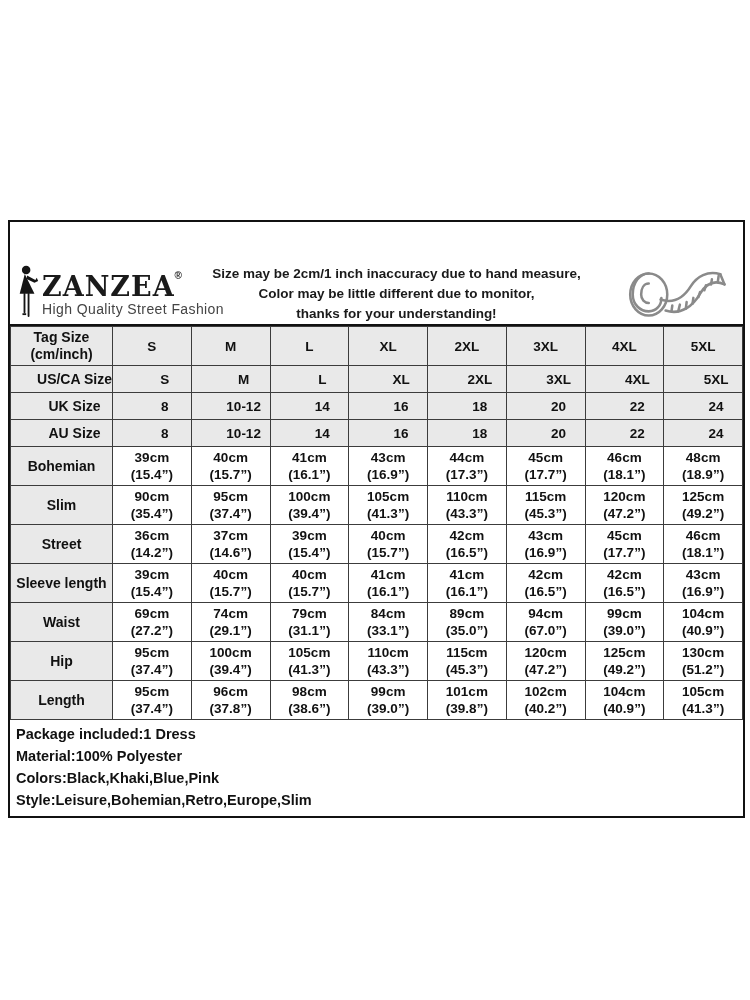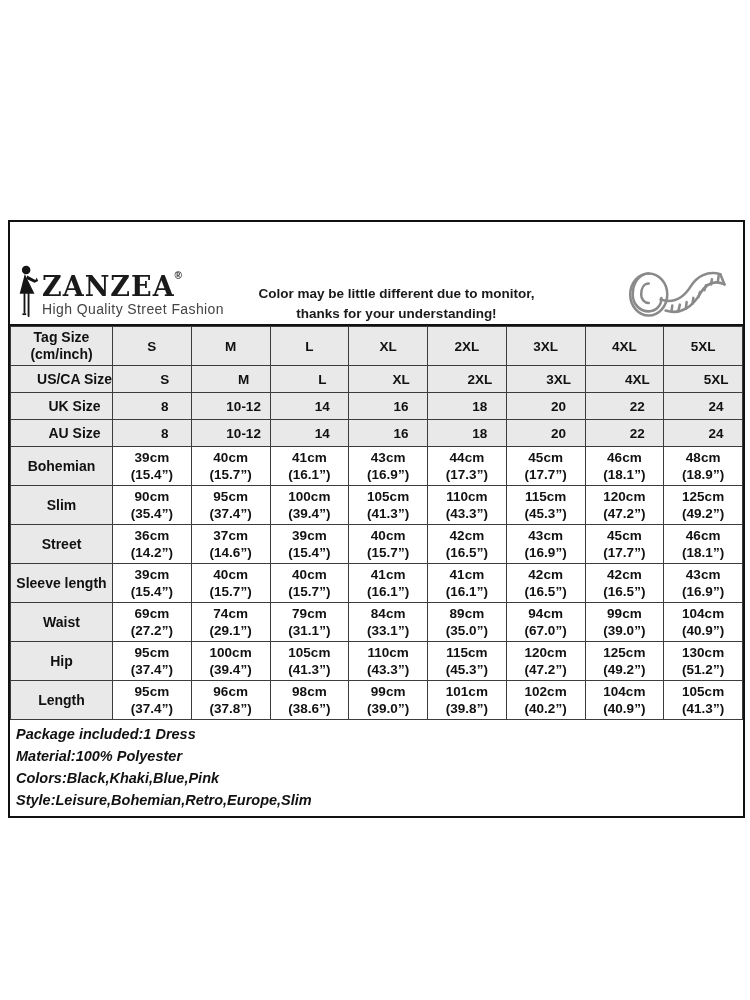--- a/index.html
+++ b/index.html
@@ -88,21 +88,20 @@
   table.size-table .label-cell { width: 101px; font-size: 14px; }
   tr.row-tall td { height: 36px; }
   tr.row-short td { height: 24px; padding-left: 26px; }
   
   .product-info {
     padding: 3px 6px 5px 6px;
     font-weight: bold;
     font-size: 14.5px;
     line-height: 22px;
     color: #111;
-    font-style: italic;
   }
 </style>
 </head>
 <body>
 
 <div class="canvas">
   <div class="sheet">
 
     <div class="sheet-header">
       <div class="brand">
@@ -121,20 +120,21 @@
         <div class="brand-text">
           <div class="brand-name-row">
             <span class="brand-name">ZANZEA</span>
             <span class="brand-reg">®</span>
           </div>
           <div class="brand-tagline">High Quality Street Fashion</div>
         </div>
       </div>
 
       <div class="disclaimer">
+        <div>Size may be 2cm/1 inch inaccuracy due to hand measure,</div>
         <div>Color may be little different due to monitor,</div>
         <div>thanks for your understanding!</div>
       </div>
 
       <div class="tape">
         <svg width="118" height="64" viewBox="0 0 132 76" aria-hidden="true">
           <g fill="none" stroke="#8a8a8a" stroke-width="3" stroke-linecap="round" stroke-linejoin="round">
             <ellipse cx="36" cy="41" rx="22" ry="25"></ellipse>
             <path d="M36 16 C 25 16, 17 27, 17 41 C 17 53, 26 61, 36 61 C 45 61, 51 54, 51 45"></path>
             <path d="M36 28 C 30 28, 27 34, 27 41 C 27 47, 31 51, 36 51"></path>

